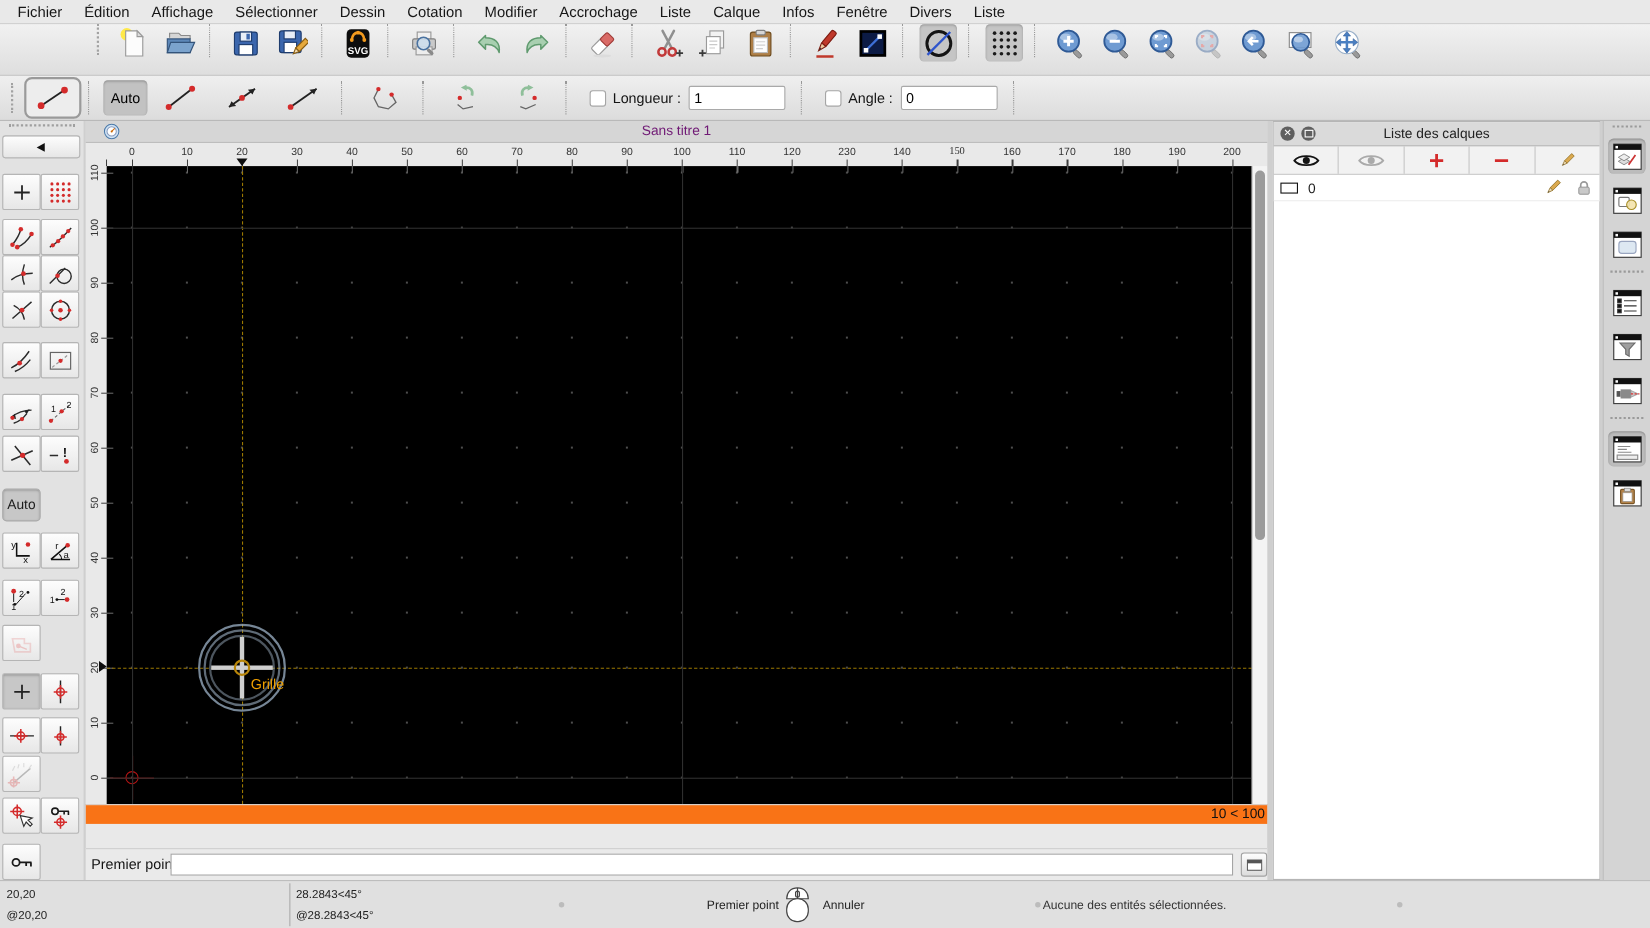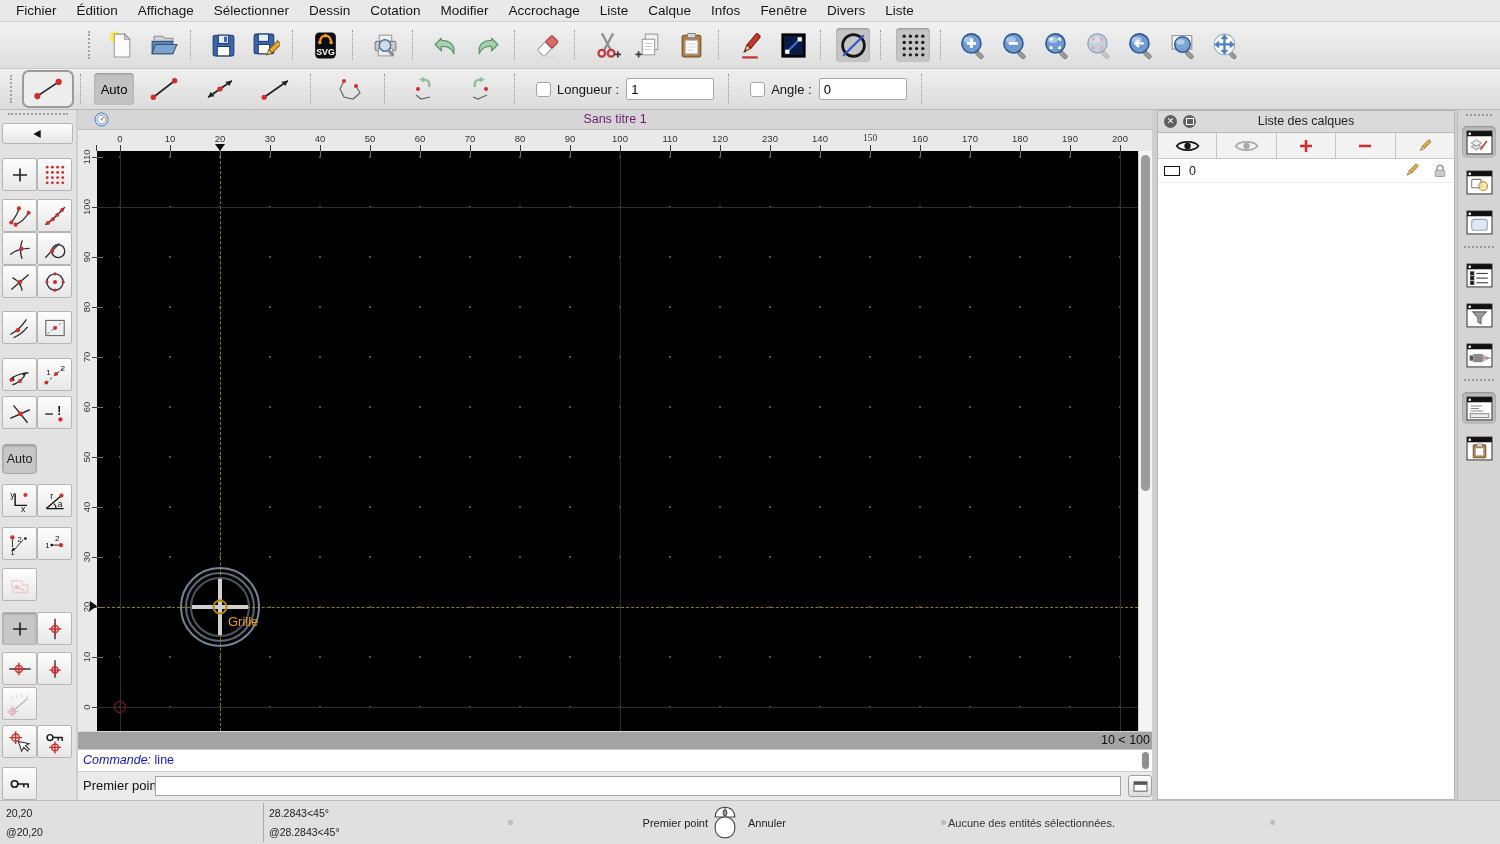--- a/index.html
+++ b/index.html
@@ -6,21 +6,21 @@
   body{width:1500px;height:844px;position:relative;overflow:hidden;
        font-family:"Liberation Sans",sans-serif;background:#d9d9d9;color:#1c1c1c;}
   #app{position:absolute;inset:0}
   
   #menubar{position:absolute;left:0;top:0;width:1500px;height:22px;background:#e9e9e9;
            border-bottom:1px solid #cfcfcf;display:flex;align-items:center;padding-left:6px;
            font-size:13.5px;color:#161616;box-sizing:border-box}
   .menu-item{padding:0 10px;line-height:22px;white-space:nowrap;cursor:default}
   
   #toolbar1{position:absolute;left:0;top:22px;width:1500px;height:46px;
-            background:linear-gradient(#f1f1f1,#dedede);display:flex;align-items:center;
+            background:linear-gradient(#f1f1f1,#dedede);display:flex;
             padding-left:86px;box-sizing:border-box}
   #toolbar2{position:absolute;left:0;top:68px;width:1500px;height:42px;
             background:linear-gradient(#efefef,#dcdcdc);border-top:1px solid #c9c9c9;
             border-bottom:1px solid #b9b9b9;display:flex;align-items:center;
             padding-left:8px;box-sizing:border-box}
   .vhandle{width:4px;height:28px;border-left:2px dotted #a2a2a2;margin:0 6px 0 2px}
   .t1sep{width:5px;height:30px;border-left:1px dotted #989898;margin:0 6px}
   .tbtn{width:34px;height:34px;display:flex;align-items:center;justify-content:center;
         margin:0 4px;border-radius:4px;background:transparent;border:none;padding:0;cursor:default}
   .tbtn svg{width:29px;height:29px}
@@ -96,21 +96,21 @@
   #dash-h{position:absolute;left:0;width:100%;height:0;border-top:1px dashed #9b7800}
   .ring{position:absolute;border-radius:50%;transform:translate(-50%,-50%)}
   .xarm{position:absolute;background:#cfcfcf}
   #snap-label{position:absolute;font-size:13px}
   .origin-line{position:absolute;background:#b51414}
   #origin-c{position:absolute;width:12px;height:12px;border:1.5px solid #b51414;border-radius:50%;
             box-sizing:border-box}
   #vscroll{position:absolute;left:1060px;top:41px;width:14px;height:580px;background:#f4f4f4;
            border-left:1px solid #cdcdcd;box-sizing:border-box}
   #vscroll .thumb{position:absolute;left:2px;top:4px;width:9px;height:336px;background:#9b9b9b;border-radius:5px}
-  #gridstatus{position:absolute;left:0;top:621px;width:100%;height:18px;background:#a3a3a3;
+  #gridstatus{position:absolute;left:0;top:621px;width:100%;height:18px;background:#f97316;
               border-top:1px solid #d8d8d8;box-sizing:border-box;font-size:12.5px;color:#111;
               text-align:right;padding-right:2px;line-height:17px}
   #cmdhistory{position:absolute;left:0;top:639px;width:100%;height:22px;background:#fff;
               border-top:1px solid #c9c9c9;box-sizing:border-box;font-size:12.5px;line-height:21px;
               padding-left:5px}
   #cmd-prefix{font-style:italic}
   #cmdscroll{position:absolute;right:1px;top:1px;width:11px;height:20px;background:#fafafa}
   #cmdscroll .thumb2{position:absolute;left:2px;top:1px;width:7px;height:17px;background:#8f8f8f;border-radius:4px}
   #promptrow{position:absolute;left:0;top:661px;width:100%;height:29px;background:#eaeaea;
              border-top:1px solid #cfcfcf;box-sizing:border-box}
@@ -832,28 +832,20 @@
       <div class="meta-v" style="left: 23px;"></div>
           <div class="meta-v" style="left: 523px;"></div>
           <div class="meta-v" style="left: 1023px;"></div>
           <div class="meta-h" style="top: 556px;"></div>
           <div class="meta-h" style="top: 56px;"></div>
         </div>
       <div id="vscroll">
           <div class="thumb"></div>
         </div>
       <div id="gridstatus"><span>10 &lt; 100</span></div>
-      <div id="cmdhistory">
-        <span id="cmd-prefix" style="color: rgb(20, 20, 212);">Commande:</span>
-        <span> </span>
-        <span id="cmd-text" style="color: rgb(20, 20, 212);">line</span>
-        <div id="cmdscroll">
-            <div class="thumb2"></div>
-          </div>
-      </div>
       <div id="promptrow">
         <label id="prompt-label">Premier point :</label>
         <input id="prompt-input" value="" style="">
         <button id="prompt-btn">
             <svg viewBox="0 0 16 14">
               <rect x="1" y="2" width="14" height="10" fill="#fff" stroke="#555"></rect>
               <rect x="1" y="2" width="14" height="3.2" fill="#555"></rect>
             </svg>
           </button>
       </div>

